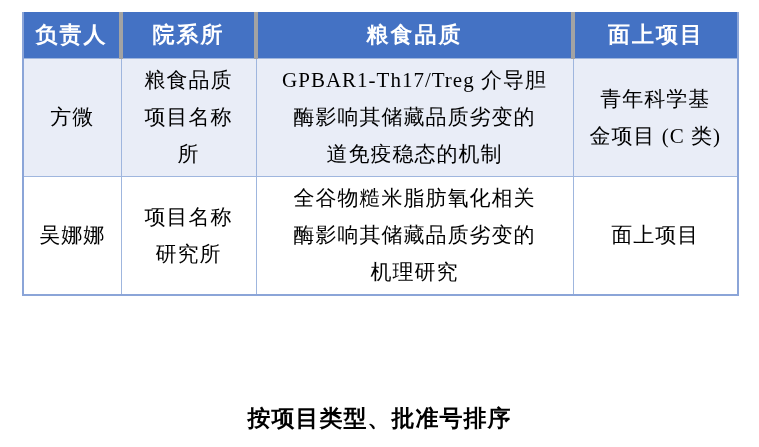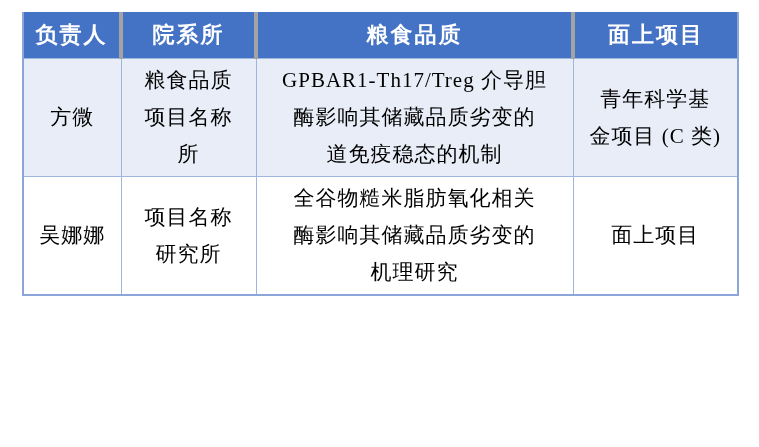--- a/index.html
+++ b/index.html
@@ -113,14 +113,15 @@
         <td>项目名称
 研究所</td>
         <td>全谷物糙米脂肪氧化相关
 酶影响其储藏品质劣变的
 机理研究</td>
         <td>面上项目</td>
       </tr>
     </tbody>
   </table>
 
+  <div class="footer-caption">按项目类型、批准号排序</div>
 
 </div>
 
 </body></html>

